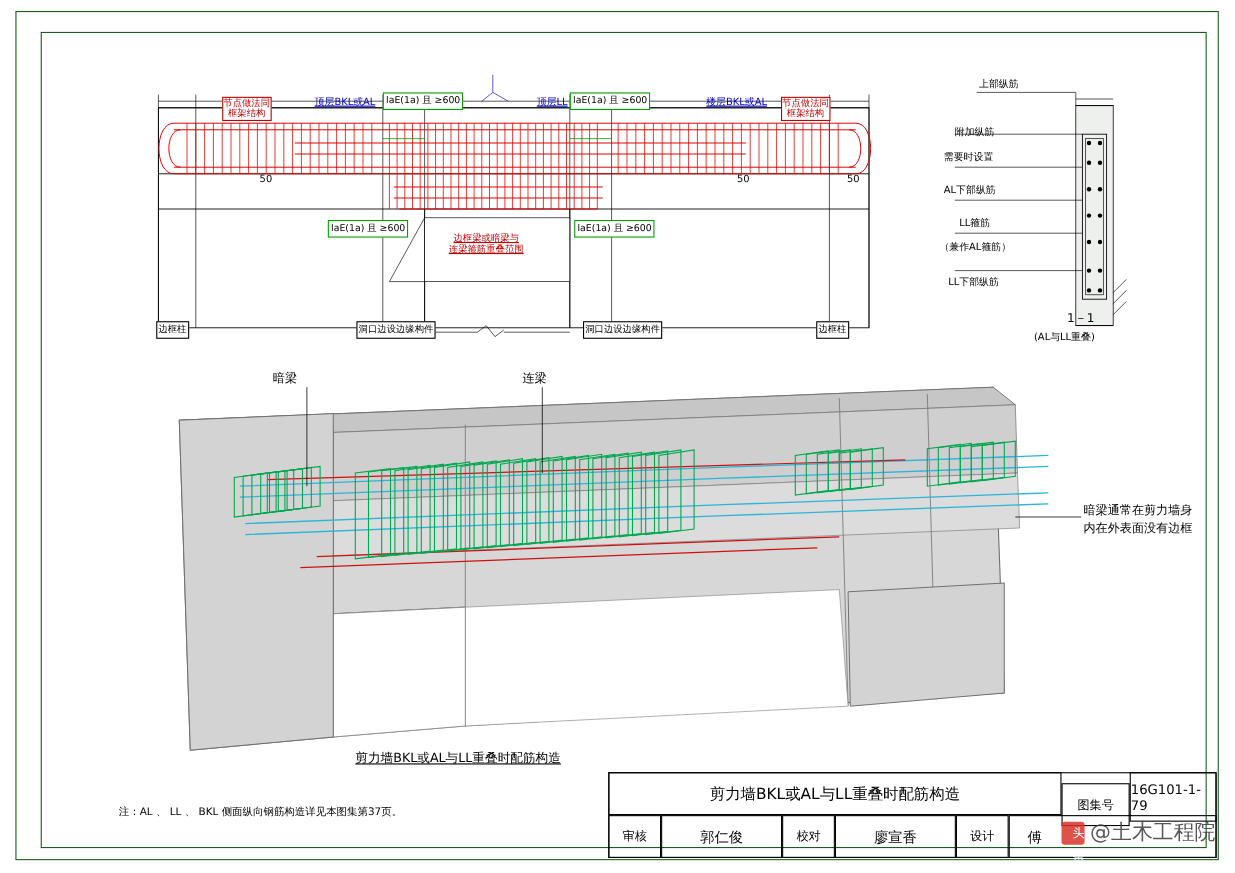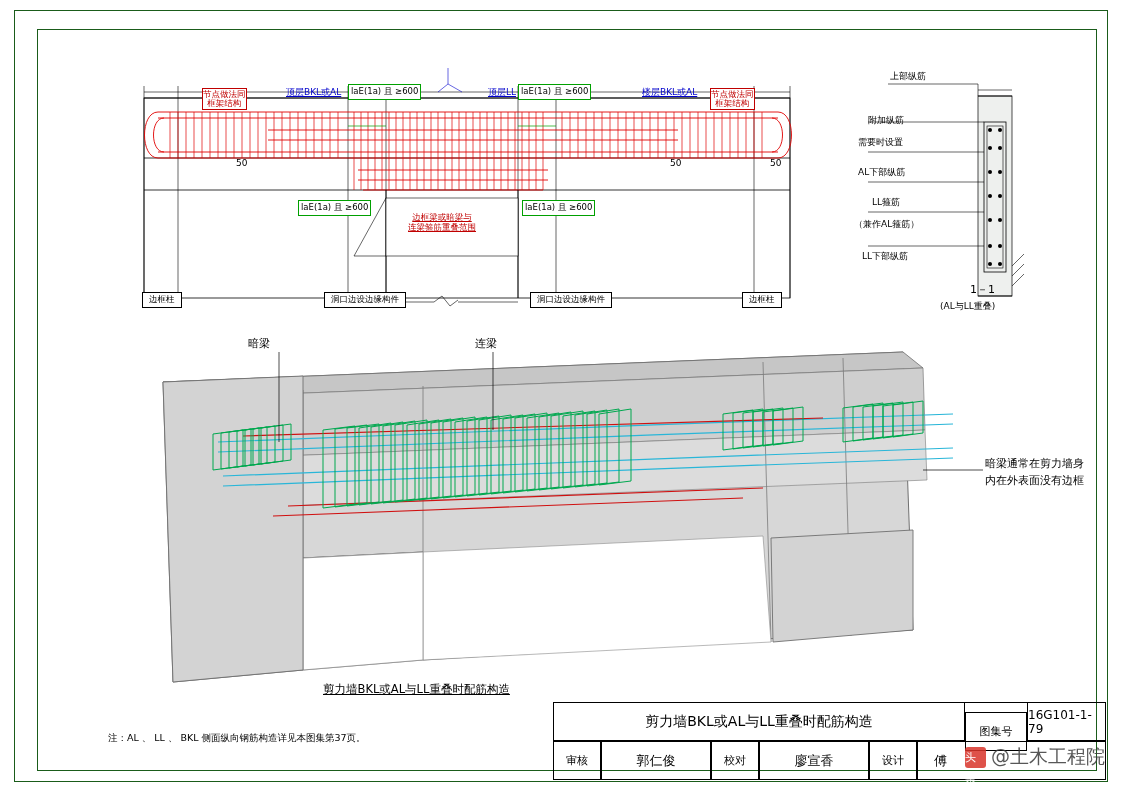--- a/index.html
+++ b/index.html
@@ -14,35 +14,35 @@
   }
   .sheet-inner{
     position:absolute;left:22px;top:18px;right:10px;bottom:10px;
     border:1px solid #1a5c1a;box-sizing:border-box;
   }
   .abs{position:absolute;}
   .cn{font-family:"DejaVu Sans","Liberation Sans",sans-serif;}
   .lbl{font-size:9px;color:#000;white-space:nowrap;}
   .lbl-blue{font-size:9px;color:#0000cc;white-space:nowrap;text-decoration:underline;}
   .lbl-red{font-size:8.5px;color:#c00000;white-space:nowrap;}
-  .box{border:1px solid #000;padding:1px 6px;font-size:8.5px;background:#fff;white-space:nowrap;}
+  .box{border:1px solid #000;padding:1px 1px;font-size:8.5px;background:#fff;white-space:nowrap;}
   .boxr{border:1px solid #c00000;color:#c00000;padding:1px 0;font-size:8.5px;background:#fff;white-space:nowrap;}
   .boxg{border:1px solid #00a000;color:#000;padding:1px 2px;font-size:8.5px;background:#fff;white-space:nowrap;}
   .hline{background:#000;height:1px;}
   .under{text-decoration:underline;}
   
   .tb{position:absolute;border:1px solid #000;box-sizing:border-box;}
   .tb-cell{display:flex;align-items:center;justify-content:center;box-sizing:border-box;}
   .wm{
     position:absolute;right:18px;bottom:24px;font-size:19px;color:#3a3a3a;
     font-family:"DejaVu Sans","Liberation Sans",sans-serif;opacity:.85;
   }
   .wm .logo{
     display:inline-block;width:21px;height:21px;background:#d9342b;color:#fff;
-    border-radius:3px;font-size:11px;line-height:21px;text-align:left;vertical-align:middle;margin-right:5px;
+    border-radius:3px;font-size:11px;line-height:21px;text-align:right;vertical-align:middle;margin-right:5px;
   }
   svg{display:block;}
 </style>
 </head>
 <body>
 
 <div class="sheet">
   <div class="sheet-inner">
 
     <div class="abs" style="left:80px;top:10px;width:700px;height:270px;">
@@ -386,21 +386,21 @@
     </div>
 
     <div class="abs cn" style="left:70px;top:702px;font-size:9.5px;color:#000;">注：AL 、 LL 、 BKL 侧面纵向钢筋构造详见本图集第37页。</div>
 
     <div class="abs" style="left:515px;top:672px;width:553px;height:78px;">
 
       <div class="tb" style="left:0;top:0;width:553px;height:78px;"></div>
 
       <div class="tb tb-cell cn" style="left:0;top:0;width:412px;height:39px;font-size:14px;">剪力墙BKL或AL与LL重叠时配筋构造</div>
       <div class="tb tb-cell cn" style="left:412px;top:10px;width:62px;height:39px;font-size:11px;">图集号</div>
-      <div class="tb tb-cell cn" style="left:474px;top:0;width:79px;height:39px;font-size:12px;">16G101-1-79</div>
+      <div class="tb tb-cell cn" style="left:474px;top:0;width:79px;height:45px;font-size:12px;">16G101-1-79</div>
 
       <div class="tb tb-cell cn" style="left:0;top:39px;width:48px;height:39px;font-size:11px;">审核</div>
       <div class="tb tb-cell cn" style="left:48px;top:39px;width:110px;height:39px;font-size:13px;">郭仁俊</div>
       <div class="tb tb-cell cn" style="left:158px;top:39px;width:48px;height:39px;font-size:11px;">校对</div>
       <div class="tb tb-cell cn" style="left:206px;top:39px;width:110px;height:39px;font-size:13px;">廖宣香</div>
       <div class="tb tb-cell cn" style="left:316px;top:39px;width:48px;height:39px;font-size:11px;">设计</div>
       <div class="tb tb-cell cn" style="left:364px;top:39px;width:189px;height:39px;font-size:13px;justify-content:flex-start;padding-left:16px;">傅</div>
     </div>
 
   </div>

